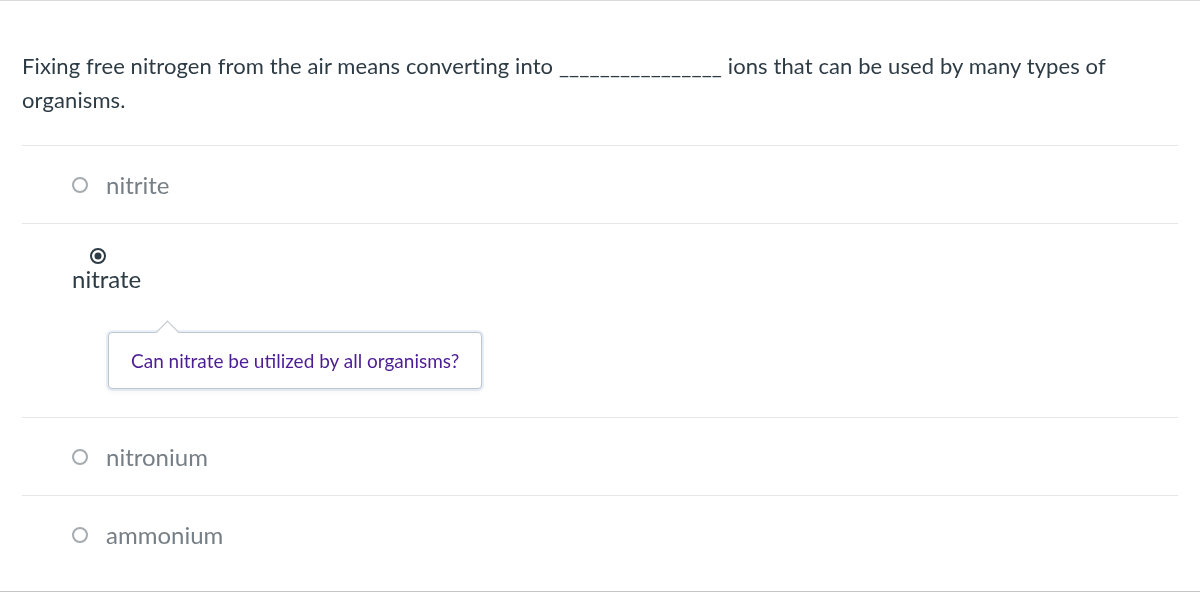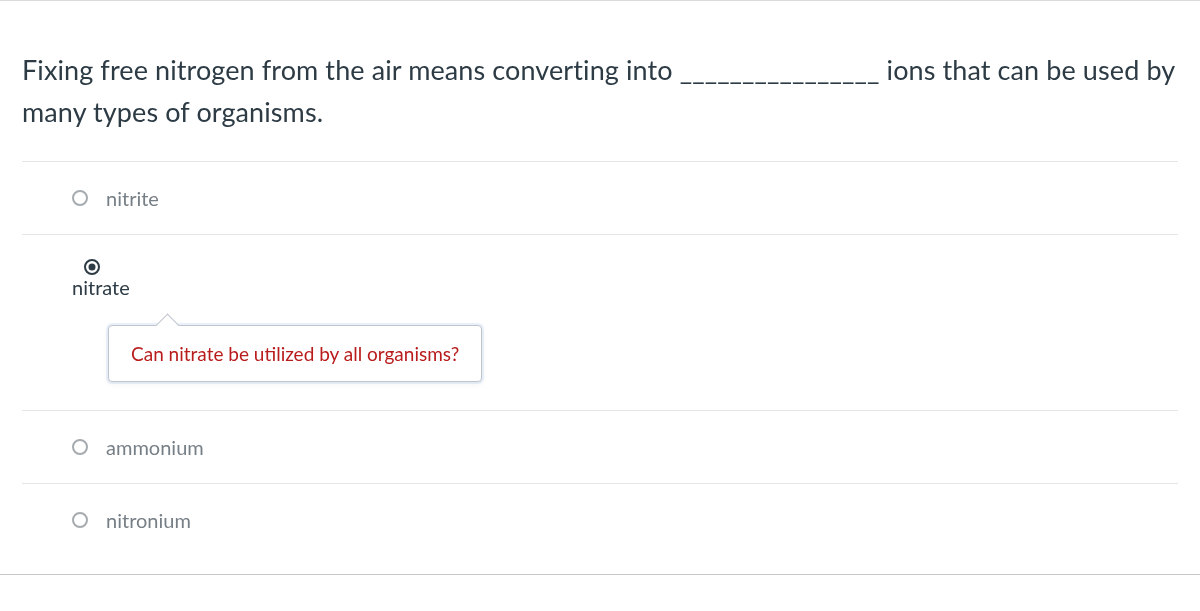--- a/index.html
+++ b/index.html
@@ -15,21 +15,21 @@
       overflow: hidden;
     }
     .container {
       width: 100%;
       border-top: 1px solid #d8dadc;
       border-bottom: 1px solid #c4c6c8;
       padding: 0;
     }
     .question-text {
       padding: 48px 22px 28px 22px;
-      font-size: 27px;
+      font-size: 22px;
       line-height: 1.55;
       color: #2d3b45;
       letter-spacing: 0.1px;
     }
     .options {
       padding: 0 22px 18px 22px;
     }
     .option-row {
       border-top: 1px solid #e4e6e8;
       padding: 24px 0 24px 50px;
@@ -65,35 +65,35 @@
       position: absolute;
       top: 50%;
       left: 50%;
       transform: translate(-50%, -50%);
       width: 7px;
       height: 7px;
       border-radius: 50%;
       background: #2d3b45;
     }
     .option-label {
-      font-size: 20px;
+      font-size: 24px;
       color: #2d3b45;
     }
     .option-label.dim {
       color: #777f86;
     }
     .feedback {
-      margin-top: 26px;
+      margin-top: 39px;
       margin-left: 36px;
       position: relative;
       border: 1px solid #bfc5cc;
       border-radius: 4px;
       padding: 16px 22px;
       font-size: 19px;
-      color: #b91c1c;
+      color: #4c1d95;
       box-shadow: 0 2px 6px rgba(0,0,0,0.06), 0 0 0 2px rgba(100,150,220,0.12);
       background: #fff;
     }
     .feedback::before {
       content: "";
       position: absolute;
       top: -9px;
       left: 50px;
       width: 16px;
       height: 16px;
@@ -118,22 +118,22 @@
     <div class="option-row with-feedback">
       <div class="option-line">
         <span class="radio selected"></span>
         <span class="option-label">nitrate</span>
       </div>
       <div class="feedback">Can nitrate be utilized by all organisms?</div>
     </div>
 
     <div class="option-row">
       <span class="radio"></span>
-      <span class="option-label dim">ammonium</span>
+      <span class="option-label dim">nitronium</span>
     </div>
 
     <div class="option-row">
       <span class="radio"></span>
-      <span class="option-label dim">nitronium</span>
+      <span class="option-label dim">ammonium</span>
     </div>
 
   </div>
 </div>
 
 </body></html>

